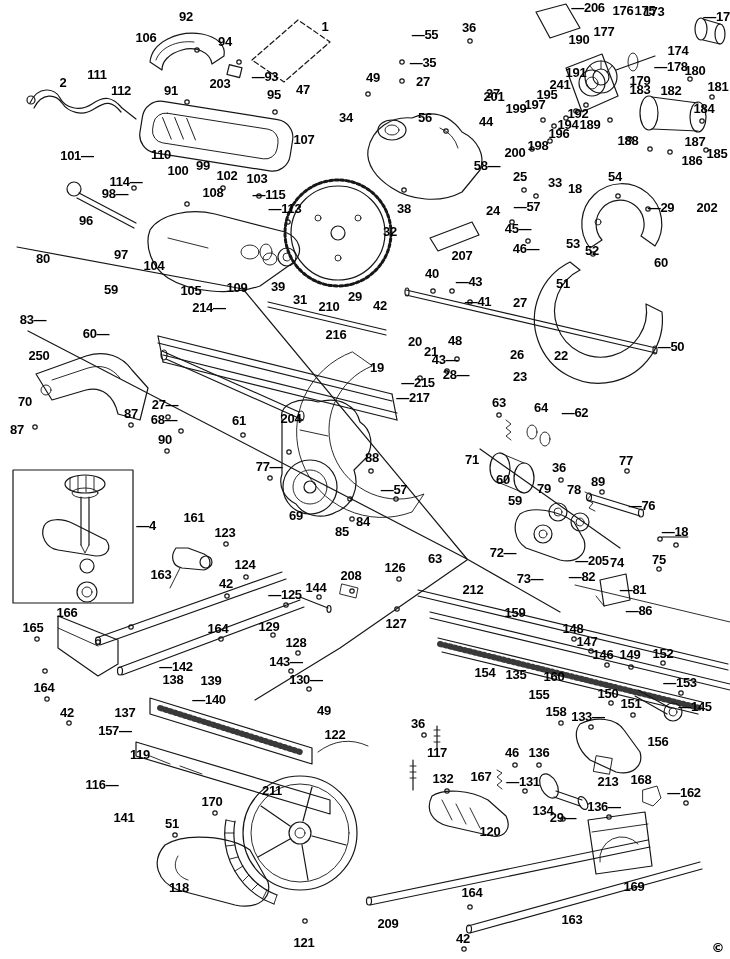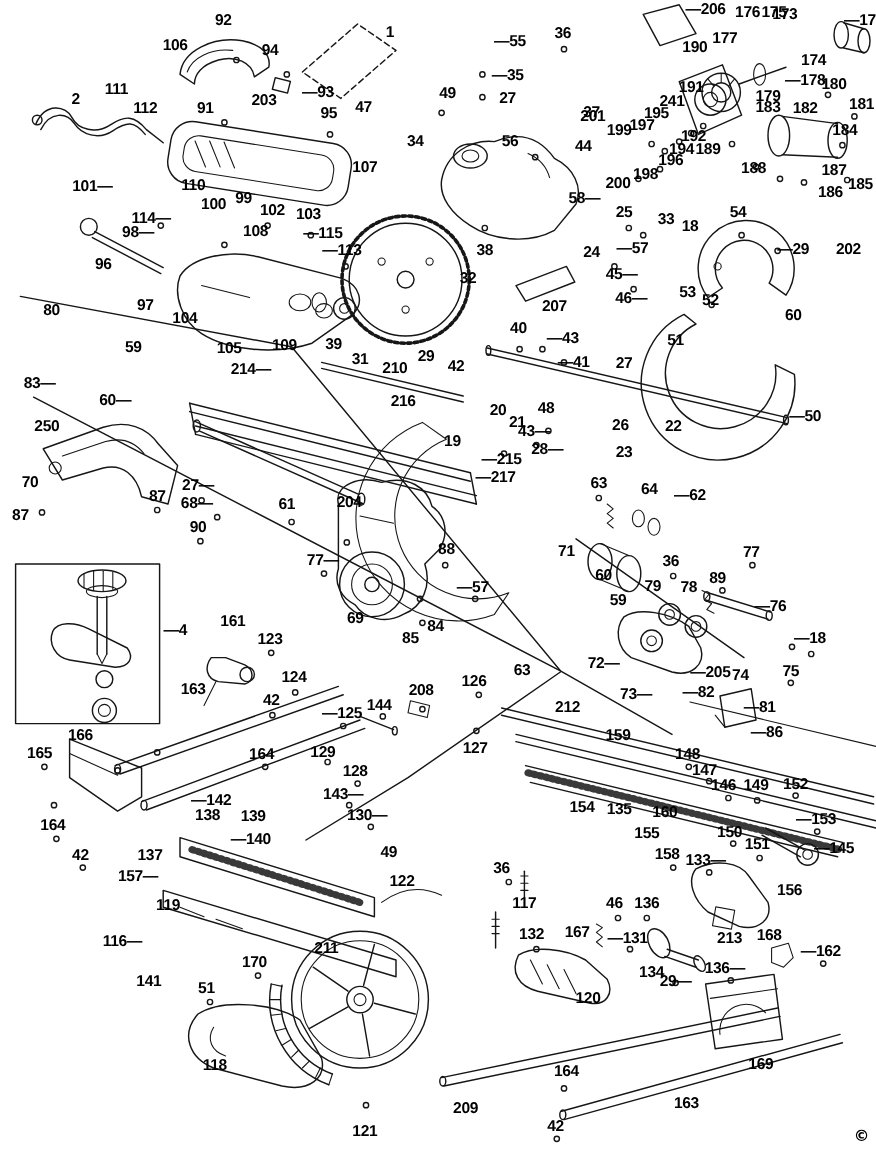--- a/index.html
+++ b/index.html
@@ -652,21 +652,21 @@
       <div class="plabel" style="left: 499px; top: 402px;">63</div>
       <div class="plabel" style="left: 541px; top: 407px;">64</div>
       <div class="plabel" style="left: 559px; top: 467px;">36</div>
       <div class="plabel" style="left: 626px; top: 460px;">77</div>
       <div class="plabel" style="left: 503px; top: 479px;">60</div>
       <div class="plabel" style="left: 544px; top: 488px;">79</div>
       <div class="plabel" style="left: 574px; top: 489px;">78</div>
       <div class="plabel" style="left: 598px; top: 481px;">89</div>
       <div class="plabel" style="left: 515px; top: 500px;">59</div>
       <div class="plabel" style="left: 642px; top: 505px;">—76</div>
-      <div class="plabel" style="left: 675px; top: 531px;">—18</div>
+      <div class="plabel" style="left: 675px; top: 531px; text-decoration: underline;">—18</div>
       <div class="plabel" style="left: 503px; top: 552px;">72—</div>
       <div class="plabel" style="left: 659px; top: 559px;">75</div>
       <div class="plabel" style="left: 592px; top: 560px;">—205</div>
       <div class="plabel" style="left: 617px; top: 562px;">74</div>
       <div class="plabel" style="left: 530px; top: 578px;">73—</div>
       <div class="plabel" style="left: 582px; top: 576px;">—82</div>
       <div class="plabel" style="left: 633px; top: 589px;">—81</div>
       <div class="plabel" style="left: 639px; top: 610px;">—86</div>
       <div class="plabel" style="left: 516px; top: 674px;">135</div>
       <div class="plabel" style="left: 485px; top: 672px;">154</div>

